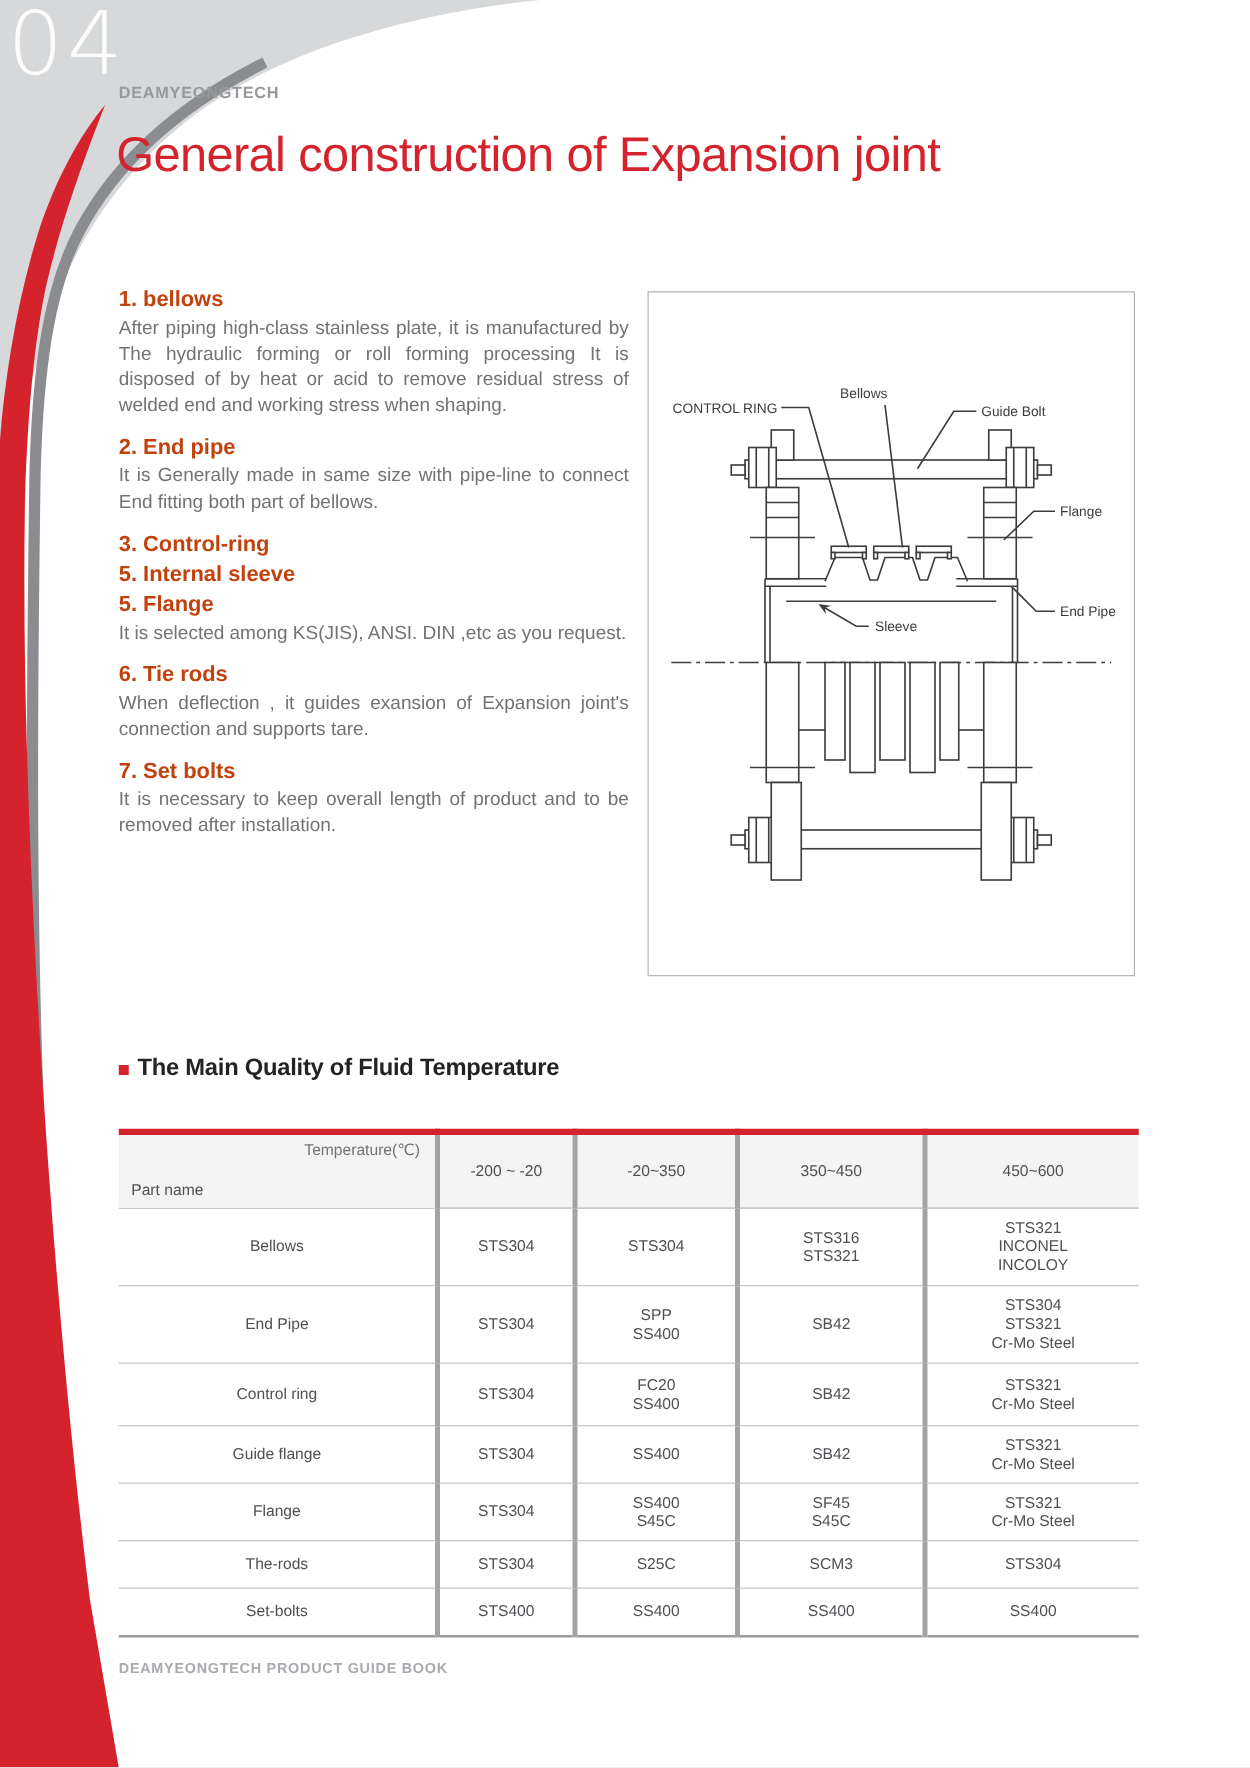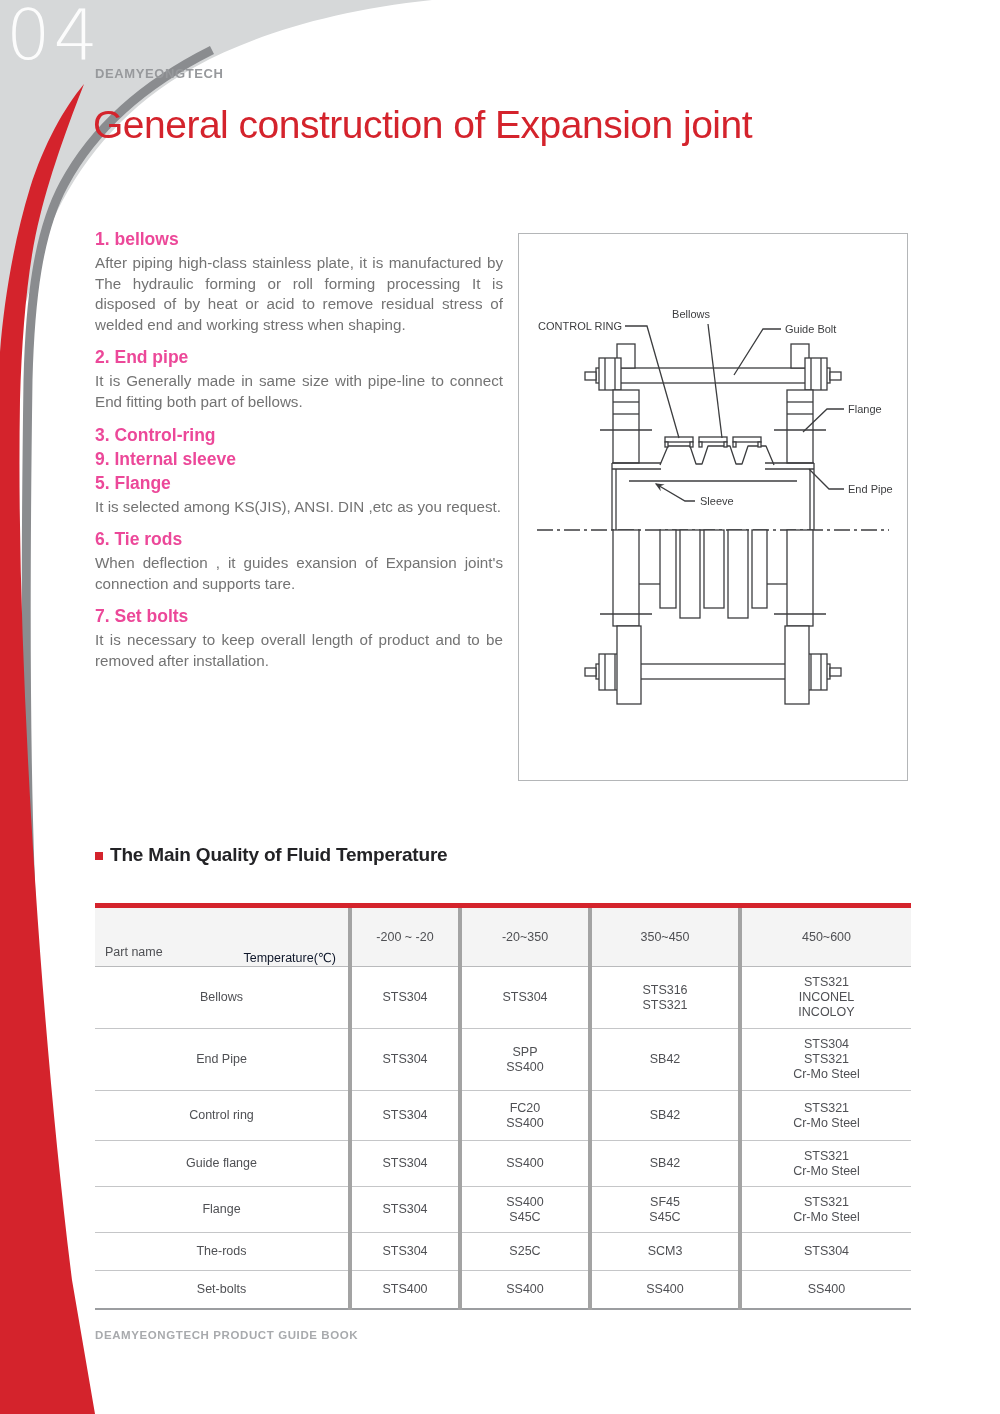--- a/index.html
+++ b/index.html
@@ -9,21 +9,21 @@
   #deco{position:absolute;left:0;top:0;pointer-events:none;}
   #page-number{position:absolute;left:6px;top:0px;font-family:"DejaVu Sans",sans-serif;
         font-weight:100;font-size:70px;line-height:1;color:rgba(255,255,255,0.92);letter-spacing:3px;}
   
   #brand{position:absolute;left:95px;top:66px;font-size:13px;font-weight:bold;
         color:#97999c;letter-spacing:0.6px;}
   #main-title{position:absolute;left:93px;top:103px;font-size:39px;font-weight:normal;
         color:#d4232c;letter-spacing:-0.5px;}
   
   #sections{position:absolute;left:95px;top:229px;width:408px;}
-  .sec-h{margin:0 0 3px 0;font-size:17.5px;font-weight:bold;color:#ec4899;}
+  .sec-h{margin:0 0 3px 0;font-size:17.5px;font-weight:bold;color:#c2410c;}
   .sec-p{margin:0 0 12px 0;font-size:15.2px;line-height:20.6px;color:#737373;
         text-align:justify;}
   
   #diagram-box{position:absolute;left:518px;top:233px;width:390px;height:548px;
         border:1px solid #b4b6b8;background:#fff;box-sizing:border-box;}
   #diagram-box svg{display:block;}
   .dwg{stroke:#3c3d3f;stroke-width:1.3;fill:none;}
   .dwgf{stroke:#3c3d3f;stroke-width:1.3;fill:#ffffff;}
   .lbl{font-family:"Liberation Sans","DejaVu Sans",sans-serif;font-size:11px;fill:#3c3d3f;}
   
@@ -41,21 +41,21 @@
   #qtable tbody tr:last-child{border-bottom:none;}
   #qtable tbody tr:nth-child(1){height:62px;}
   #qtable tbody tr:nth-child(2){height:62px;}
   #qtable tbody tr:nth-child(3){height:50px;}
   #qtable tbody tr:nth-child(4),#qtable tbody tr:nth-child(5){height:46px;}
   #qtable tbody tr:nth-child(6),#qtable tbody tr:nth-child(7){height:38px;}
   #corner-cell{position:relative;padding:0;
      background-image:linear-gradient(to bottom right,
         transparent calc(50% - 0.7px), #b9babc calc(50% - 0.7px),
         #b9babc calc(50% + 0.7px), transparent calc(50% + 0.7px));}
-  #corner-top{position:absolute;right:12px;top:5px;font-size:12.5px;color:#0f172a;margin-top:38px;}
+  #corner-top{position:absolute;right:12px;top:5px;font-size:12.5px;color:#737373;}
   #corner-bottom{position:absolute;left:10px;bottom:6px;font-size:12.5px;color:#4f5054;}
   
   #footer-text{position:absolute;left:95px;top:1329px;font-size:11.5px;font-weight:bold;
         color:#a8aaad;letter-spacing:0.6px;}
 </style>
 </head>
 <body>
 
 <div id="page">
 
@@ -80,21 +80,21 @@
     <div class="sec">
       <div class="sec-h">2. End pipe</div>
       <p class="sec-p">It is Generally made in same size with pipe-line to connect End fitting both part of bellows.</p>
     </div>
 
     <div class="sec">
       <div class="sec-h">3. Control-ring</div>
     </div>
 
     <div class="sec">
-      <div class="sec-h">9. Internal sleeve</div>
+      <div class="sec-h">5. Internal sleeve</div>
     </div>
 
     <div class="sec">
       <div class="sec-h">5. Flange</div>
       <p class="sec-p">It is selected among KS(JIS), ANSI. DIN ,etc as you request.</p>
     </div>
 
     <div class="sec">
       <div class="sec-h">6. Tie rods</div>
       <p class="sec-p">When deflection , it guides exansion of Expansion joint's connection and supports tare.</p>

